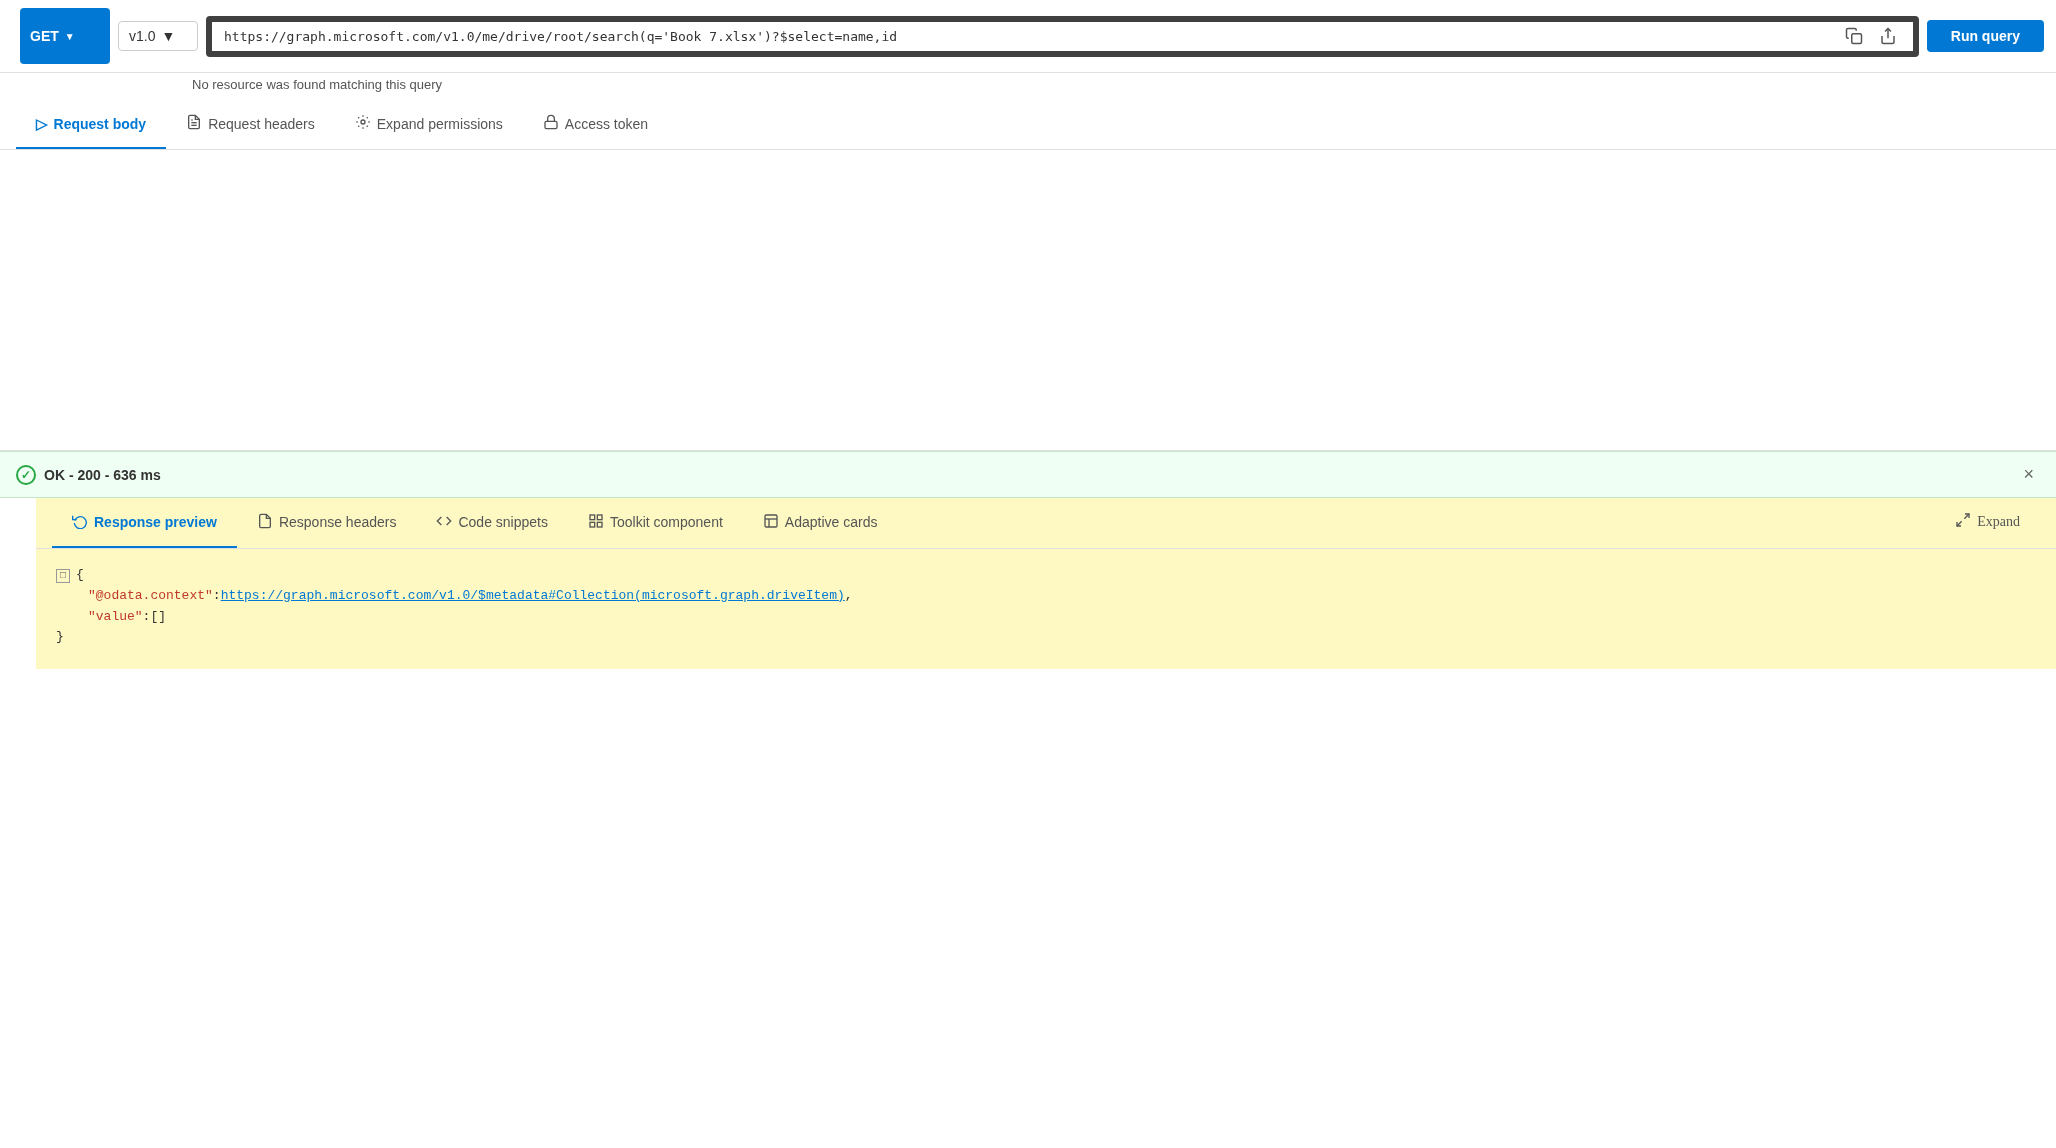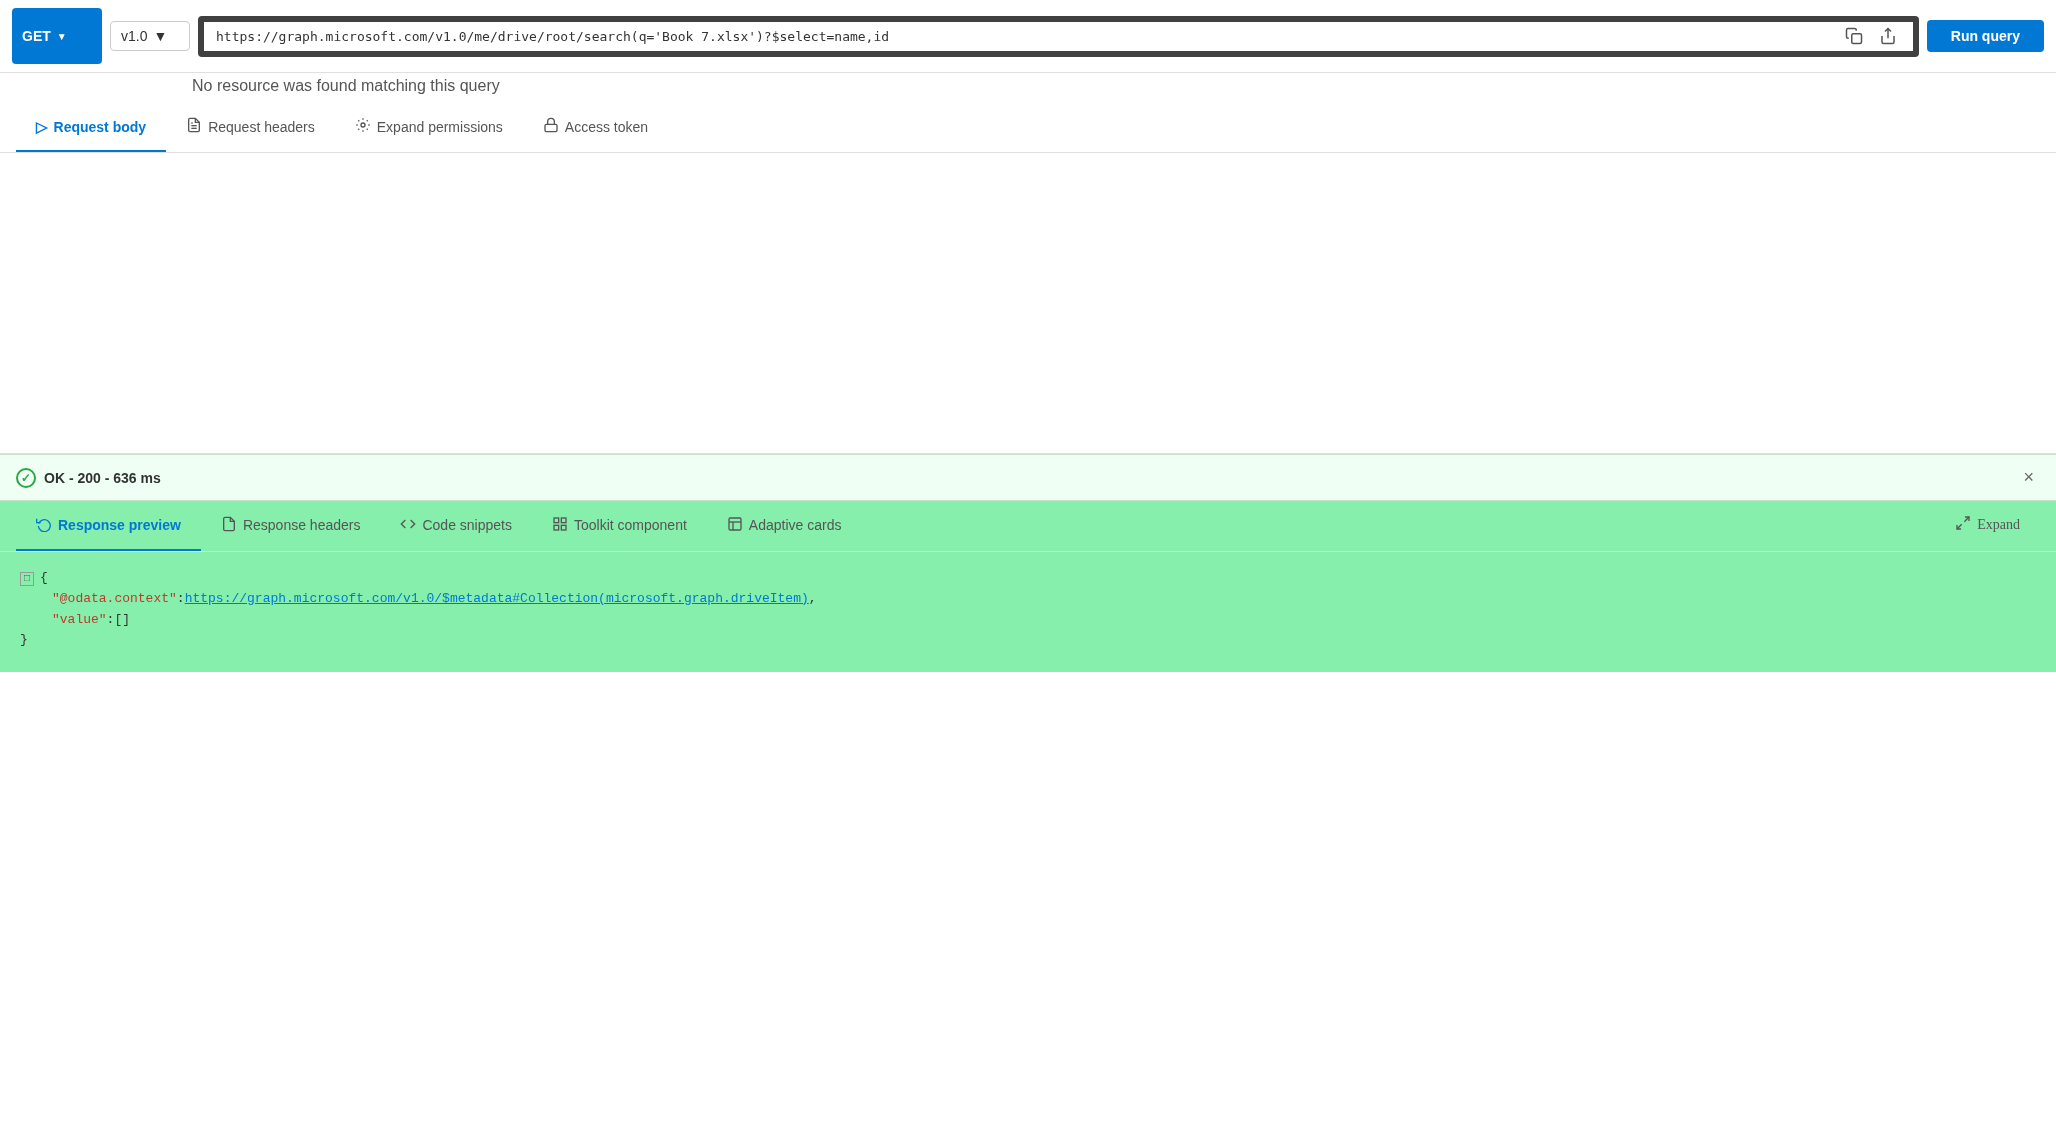--- a/index.html
+++ b/index.html
@@ -31,20 +31,21 @@
       background: #0078d4;
       color: #fff;
       border: none;
       border-radius: 4px;
       padding: 20px 10px;
       font-size: 14px;
       font-weight: 600;
       cursor: pointer;
       gap: 6px;
       min-width: 90px;
+      margin-left: 8px;
     }
 
     .method-dropdown .chevron {
       font-size: 10px;
     }
 
     .version-dropdown {
       display: flex;
       align-items: center;
       background: #fff;
@@ -102,21 +103,21 @@
       border: none;
       border-radius: 4px;
       padding: 8px 24px;
       font-size: 14px;
       font-weight: 600;
       cursor: pointer;
       white-space: nowrap;
     }
 
     .no-resource-msg {
-      font-size: 16px;
+      font-size: 13px;
       color: #555;
       padding: 4px 12px 8px 12px;
       margin-left: 180px;
     }
 
     
     .request-panel {
       border-bottom: 1px solid #e0e0e0;
     }
 
@@ -196,21 +197,22 @@
       background: none;
       border: none;
       cursor: pointer;
       font-size: 18px;
       color: #666;
       padding: 2px 6px;
     }
 
     
     .response-panel {
-      background: #86efac;
+      background: #fef9c3;
+      margin-left: 36px;
     }
 
     .response-tabs-bar {
       display: flex;
       align-items: center;
       padding: 0 16px;
       border-bottom: 1px solid #e0e0e0;
       gap: 0;
     }
 

